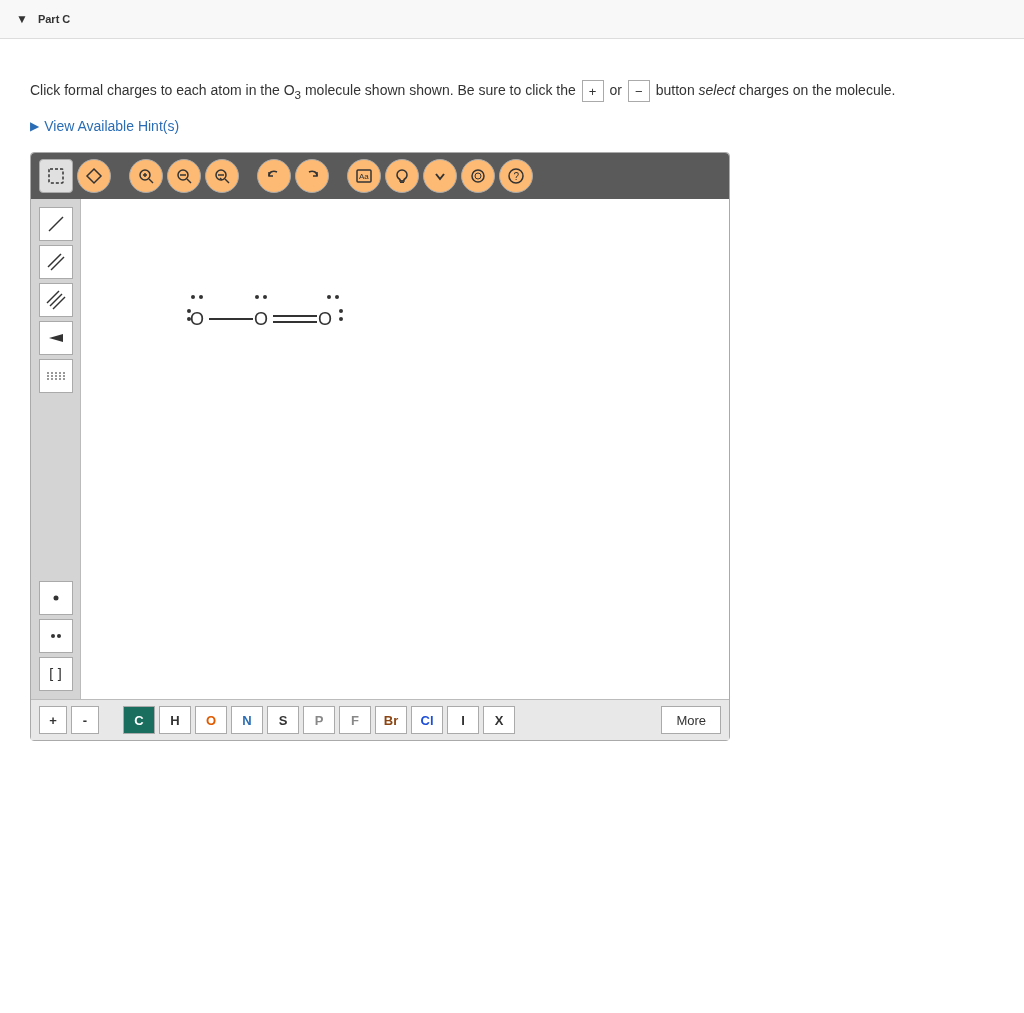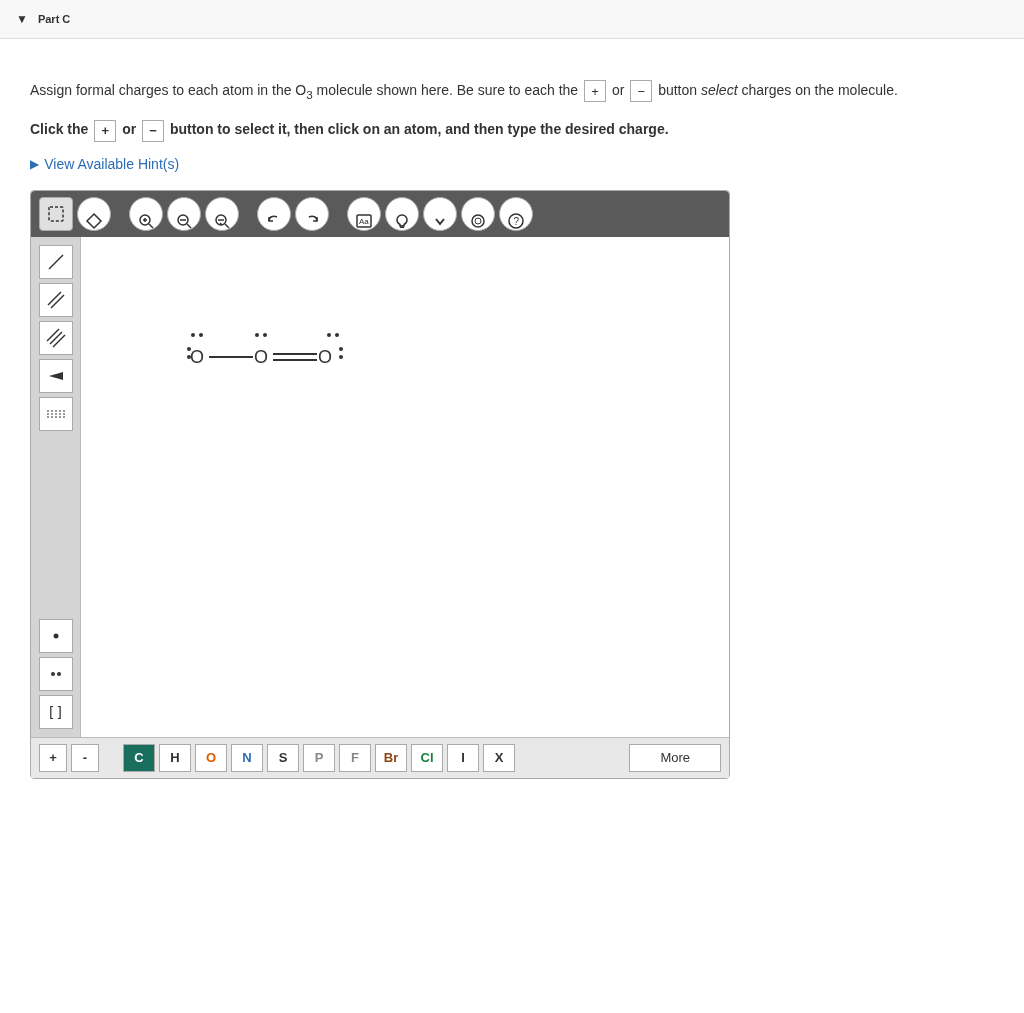--- a/index.html
+++ b/index.html
@@ -79,23 +79,23 @@
       align-items: center;
       padding: 6px 8px;
       gap: 4px;
       border-radius: 4px 4px 0 0;
     }
     .toolbar-btn {
       width: 34px;
       height: 34px;
       border-radius: 50%;
       border: 1.5px solid #aaa;
-      background: #ffffff;
-      display: flex;
-      align-items: flex-end;
+      background: #fdba74;
+      display: flex;
+      align-items: center;
       justify-content: center;
       cursor: pointer;
       font-size: 15px;
       color: #333;
     }
     .toolbar-btn-rect {
       width: 34px;
       height: 34px;
       border: 1.5px solid #aaa;
       background: #e0e0e0;
@@ -181,26 +181,26 @@
       font-weight: bold;
     }
     .element-C { background: #1a6e5e; color: #fff; }
     .element-H { color: #333; }
     .element-O { color: #e05a00; }
     .element-N { color: #2a6db5; }
     .element-S { color: #333; }
     .element-P { color: #888; }
     .element-F { color: #888; }
     .element-Br { color: #8b4513; }
-    .element-Cl { color: #15803d; }
+    .element-Cl { color: #1d4ed8; }
     .element-I { color: #333; }
     .element-X { color: #333; }
     .more-btn {
       margin-left: auto;
-      padding: 4px 30px;
+      padding: 4px 14px;
       border: 1px solid #aaa;
       background: #fff;
       cursor: pointer;
       font-size: 13px;
       height: 28px;
       display: flex;
       align-items: center;
     }
     .bottom-spacer {
       width: 16px;
@@ -210,32 +210,26 @@
 <body>
 
 <div class="part-header">
   <span class="collapse-arrow">▼</span>
   <span class="part-title">Part C</span>
 </div>
 
 <div class="page-container">
 
   <div class="instructions">
-    <span>Assign formal charges to each atom in the </span><span>O</span><sub>3</sub><span> molecule shown here. Be sure to each the </span><span class="charge-btn-inline">+</span>
+    <span>Click formal charges to each atom in the </span><span>O</span><sub>3</sub><span> molecule shown shown. Be sure to click the </span><span class="charge-btn-inline">+</span>
     <span>or</span>
     <span class="charge-btn-inline">−</span>
     <span> button </span><em>select</em><span> charges on the molecule.</span>
   </div>
 
-  <div class="instructions-bold">
-    <span>Click the </span><span class="charge-btn-inline">+</span>
-    <span>or</span>
-    <span class="charge-btn-inline">−</span>
-    <span> button to select it, then click on an atom, and then type the desired charge.</span>
-  </div>
 
   <a class="hint-link" href="#">
     <span class="hint-arrow">▶</span>
     <span>View Available Hint(s)</span>
   </a>
 
   <div class="editor-container">
 
     <div class="toolbar">
 

